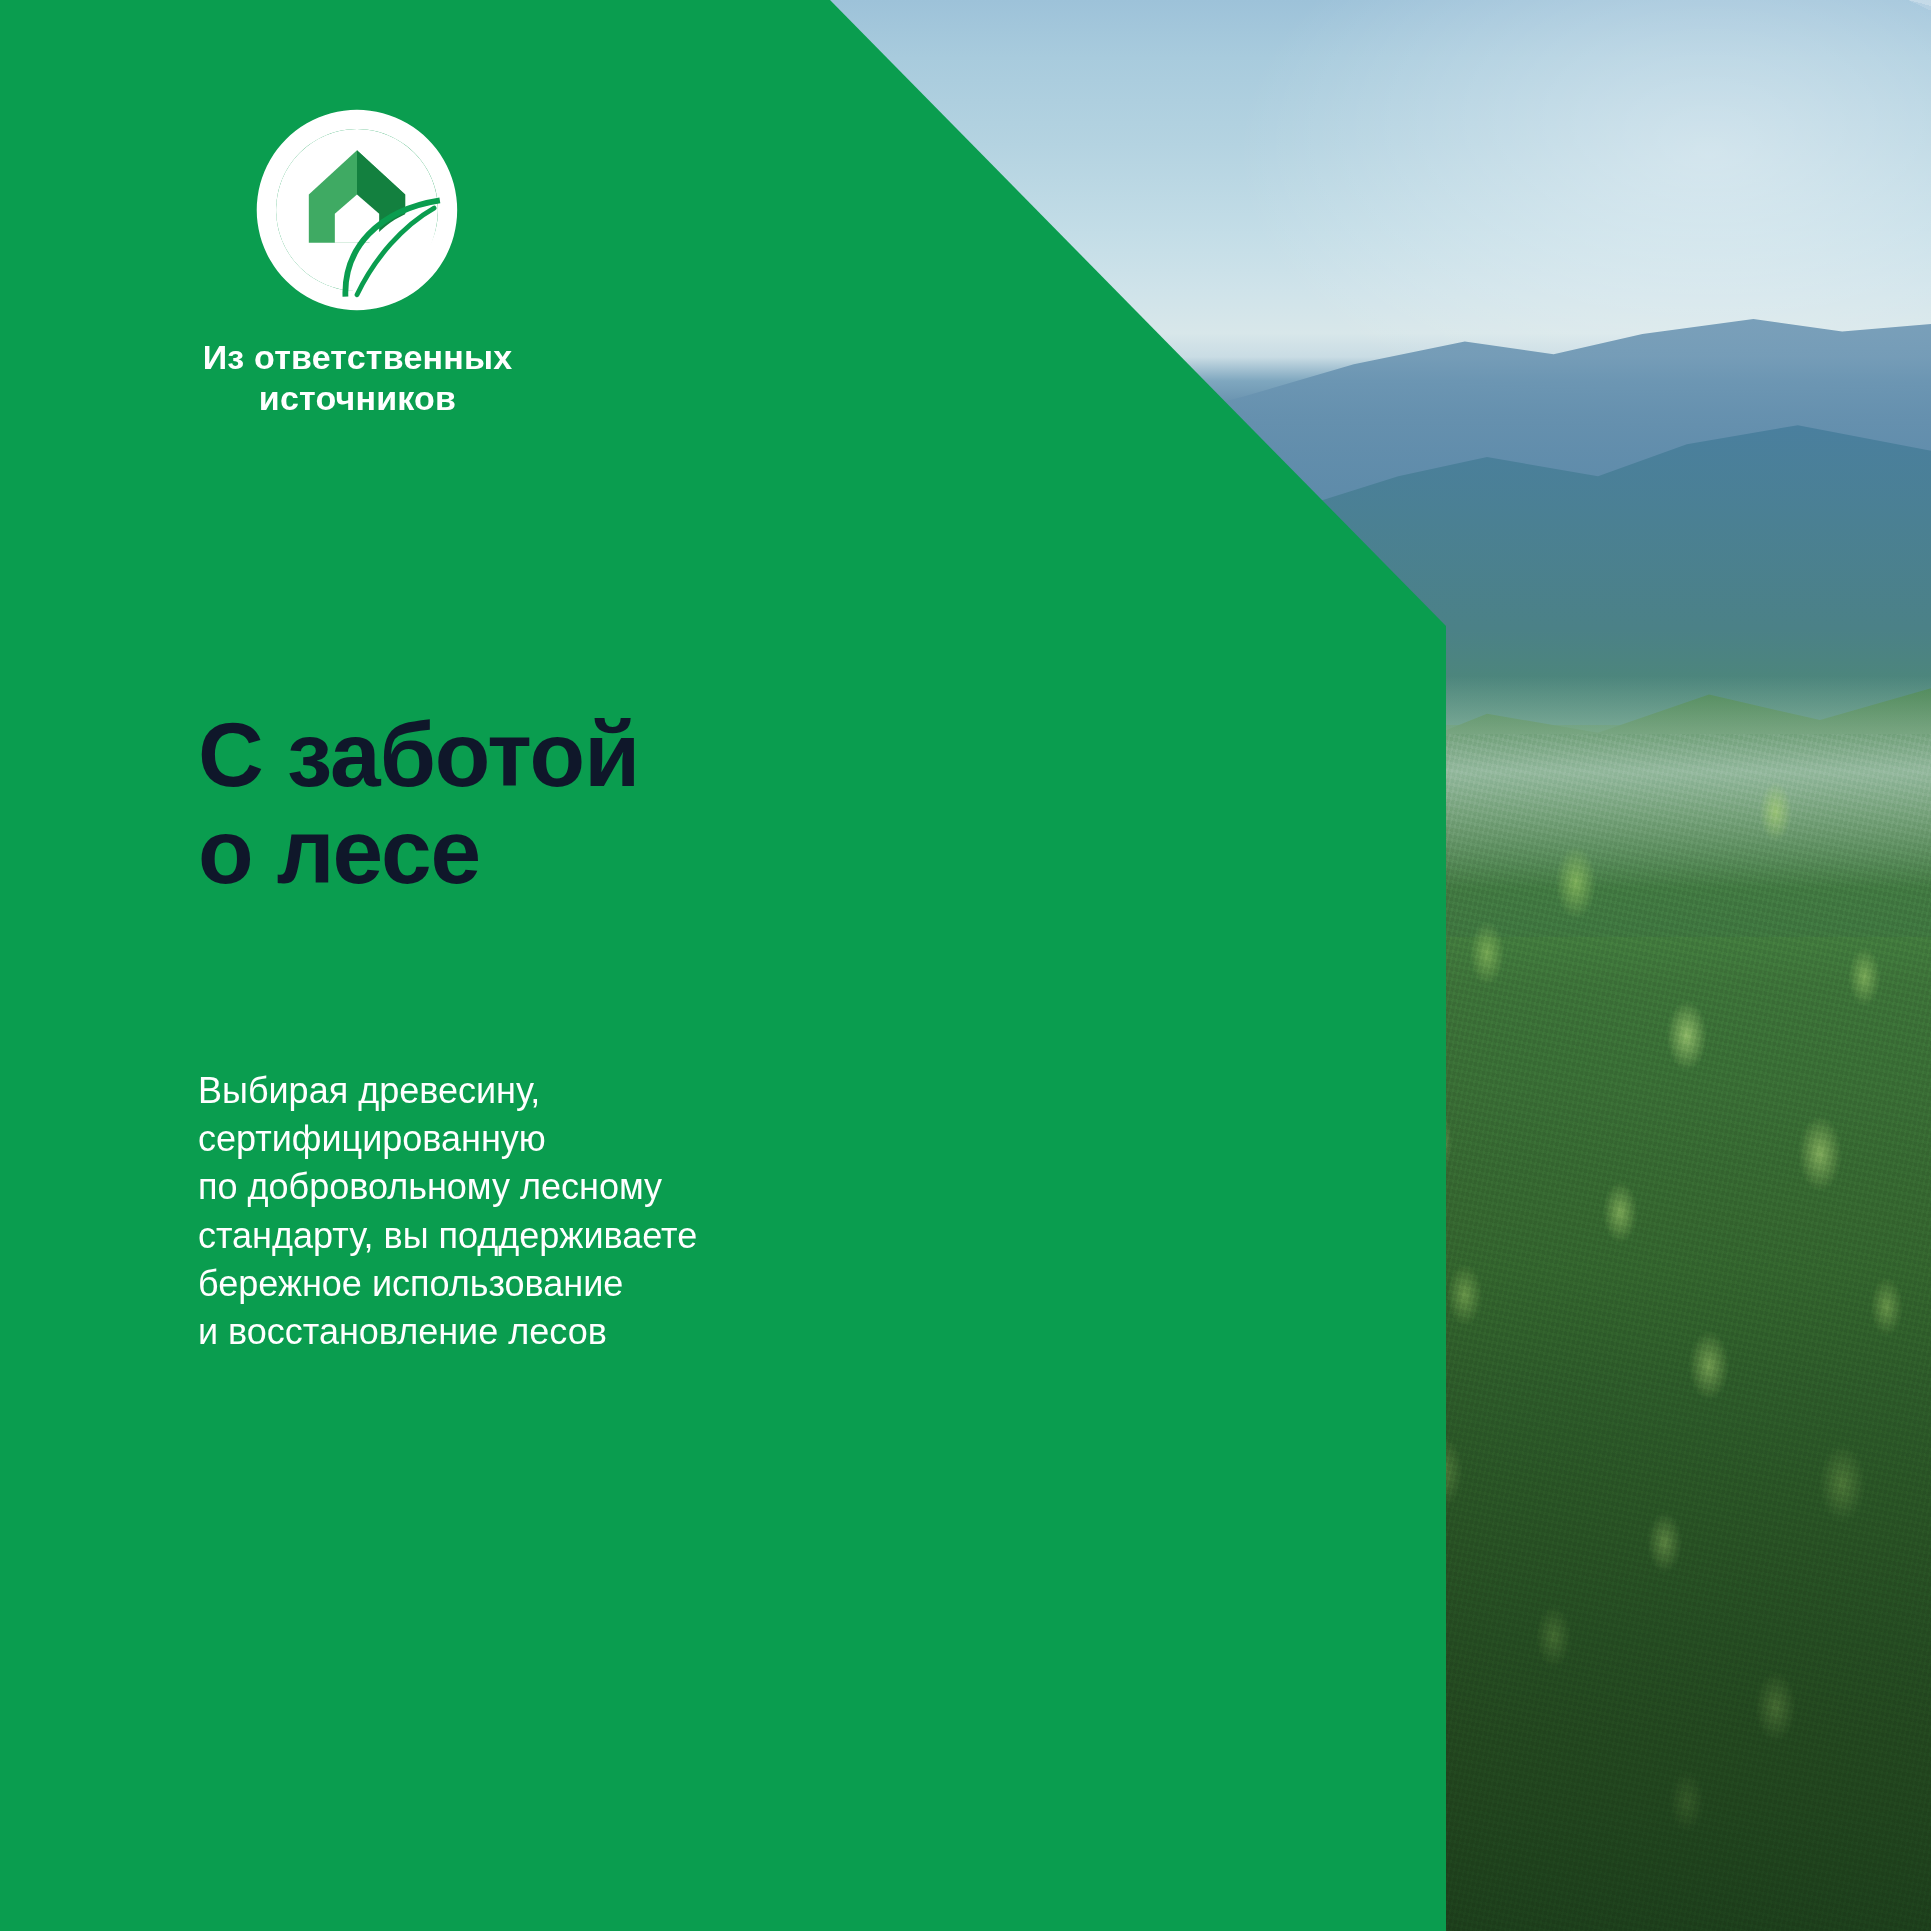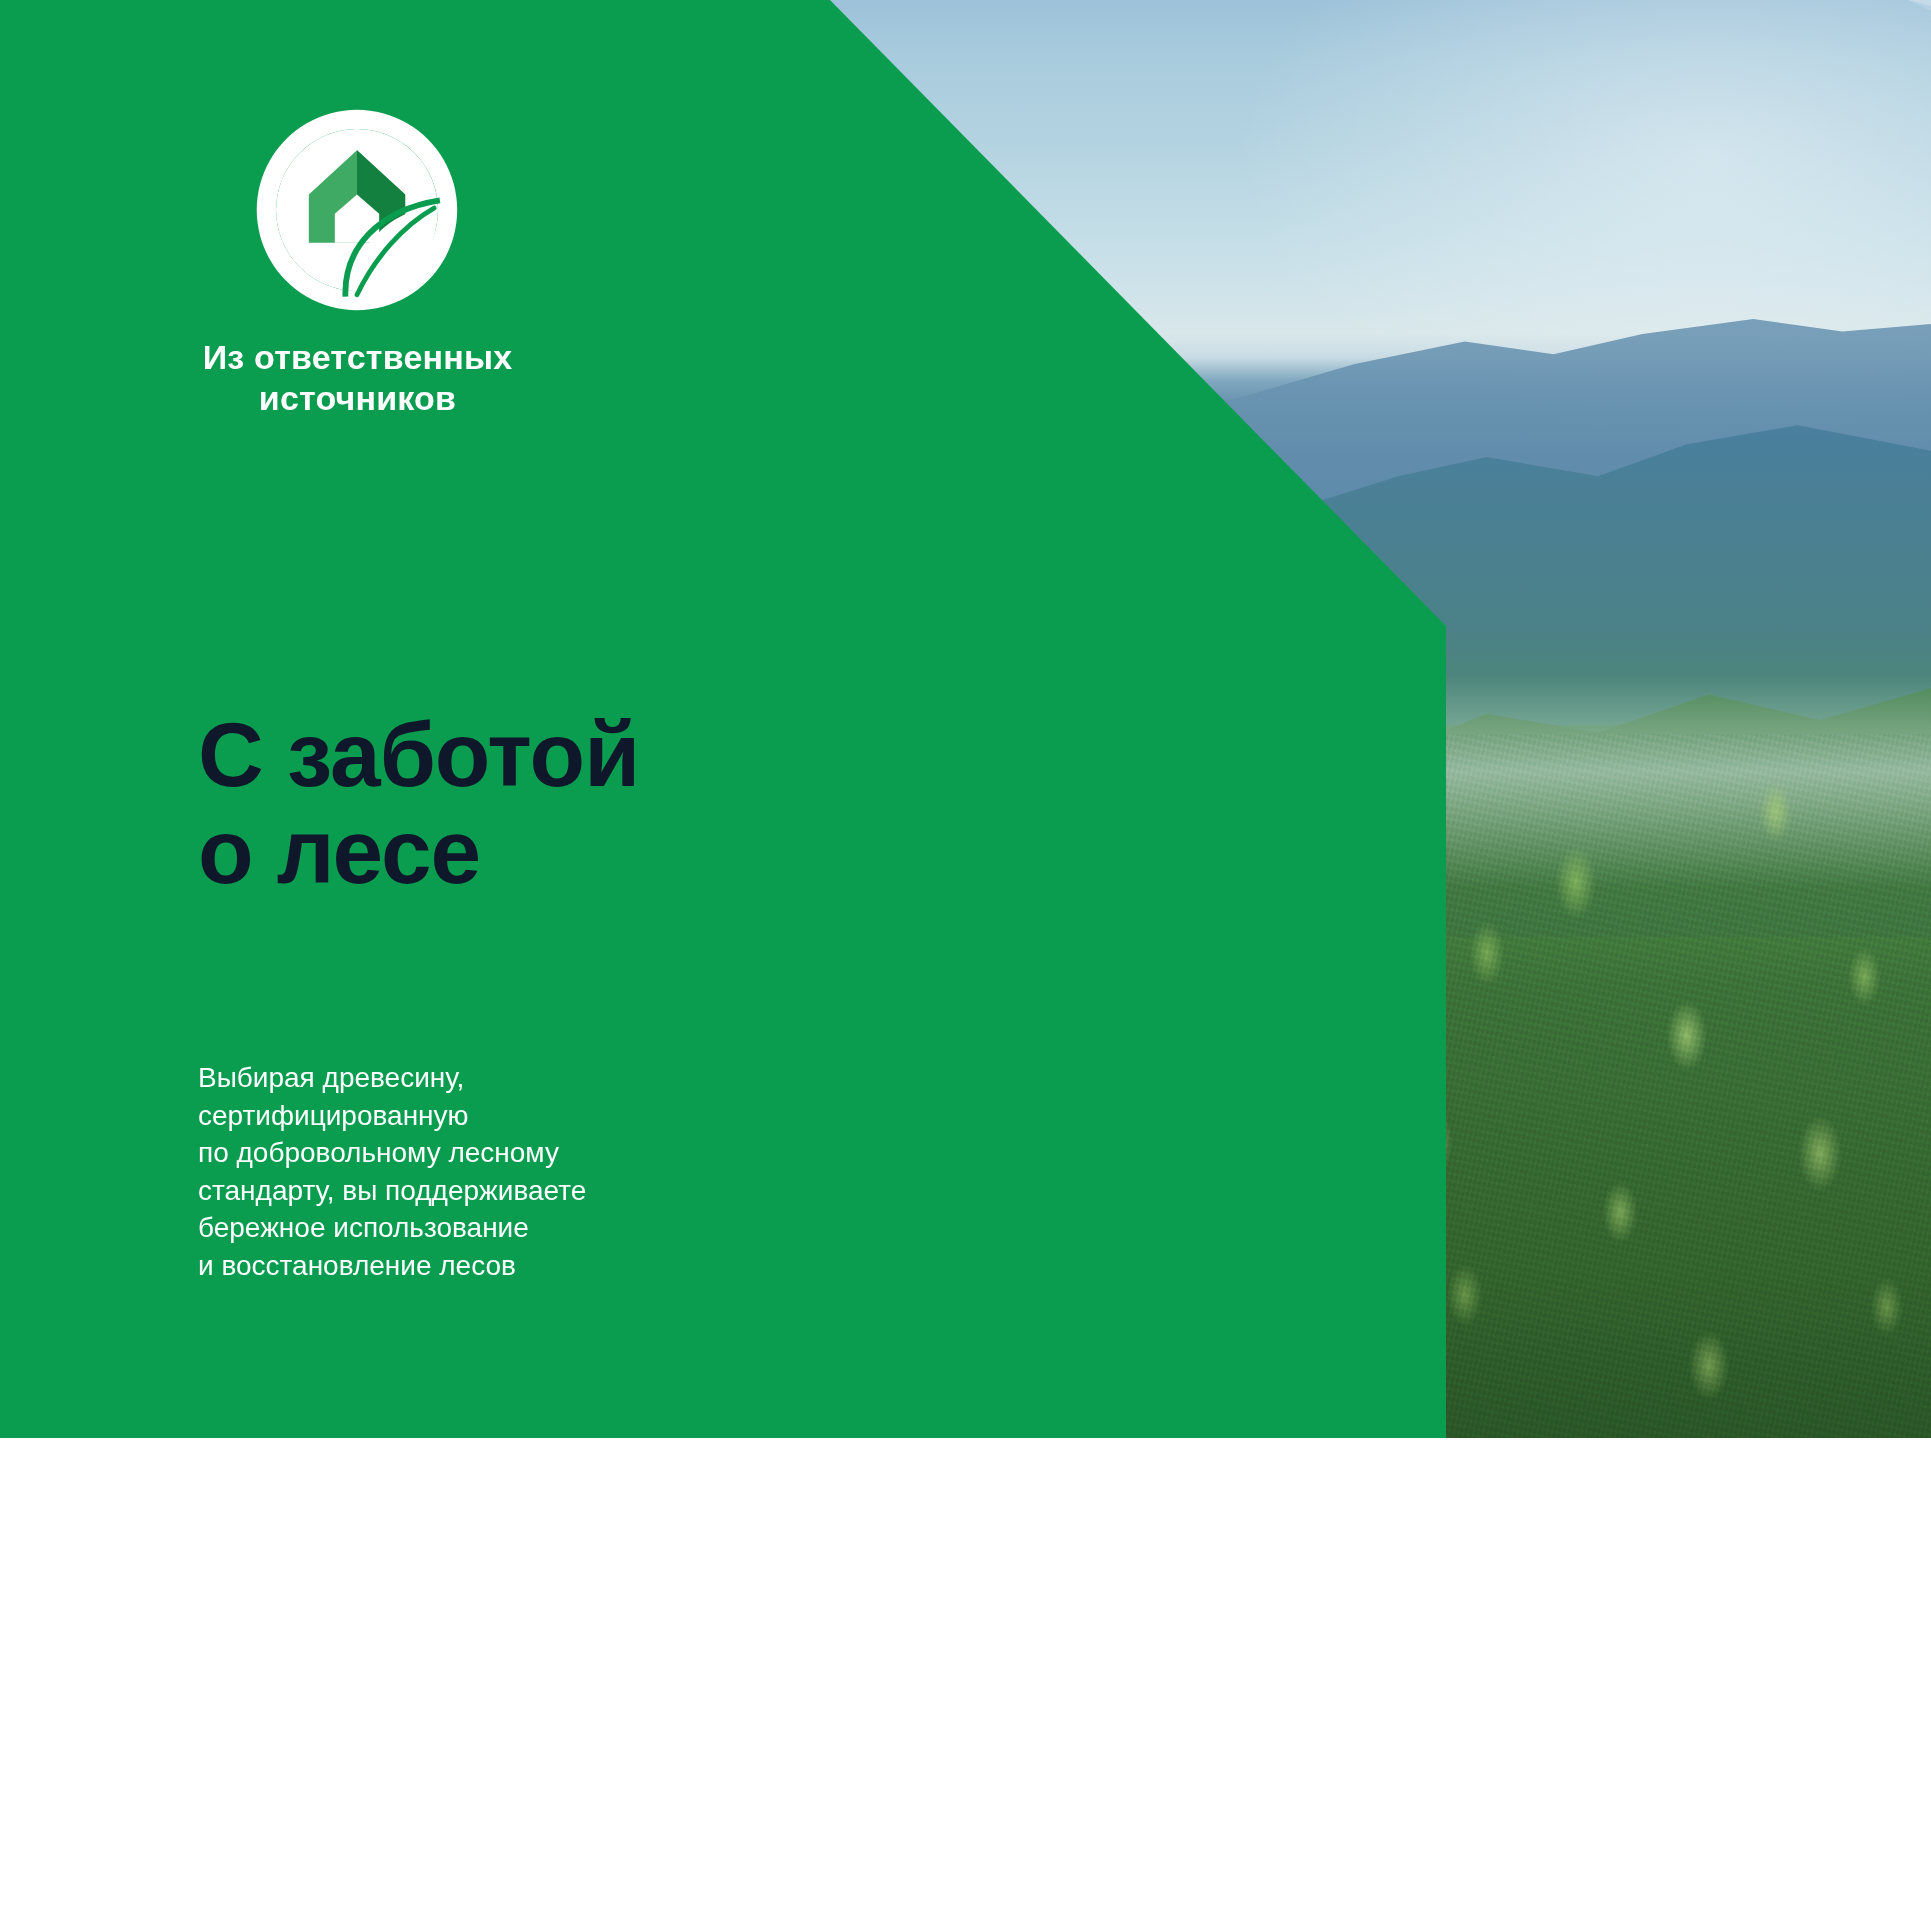--- a/index.html
+++ b/index.html
@@ -3,21 +3,21 @@
 <meta charset="utf-8">
 <style>
   html, body {
     margin: 0;
     padding: 0;
     background: #ffffff;
   }
   #poster {
     position: relative;
     width: 1931px;
-    height: 1438px;
+    height: 1931px;
     overflow: hidden;
     font-family: "Liberation Sans", sans-serif;
     background: #0a9d4f;
   }
 
   
   .photo-layer {
     position: absolute;
     top: 0;
     right: 0;
@@ -208,21 +208,21 @@
     letter-spacing: -1px;
     white-space: pre-line;
   }
 
   
   .body-copy {
     position: absolute;
     left: 198px;
     top: 1031px;
     color: #ffffff;
-    font-size: 28px;
+    font-size: 36px;
     font-weight: 400;
     line-height: 1.34;
     letter-spacing: 0px;
     white-space: pre-line;
   }
 
   
   .brand-logo {
     position: absolute;
     left: 224px;

